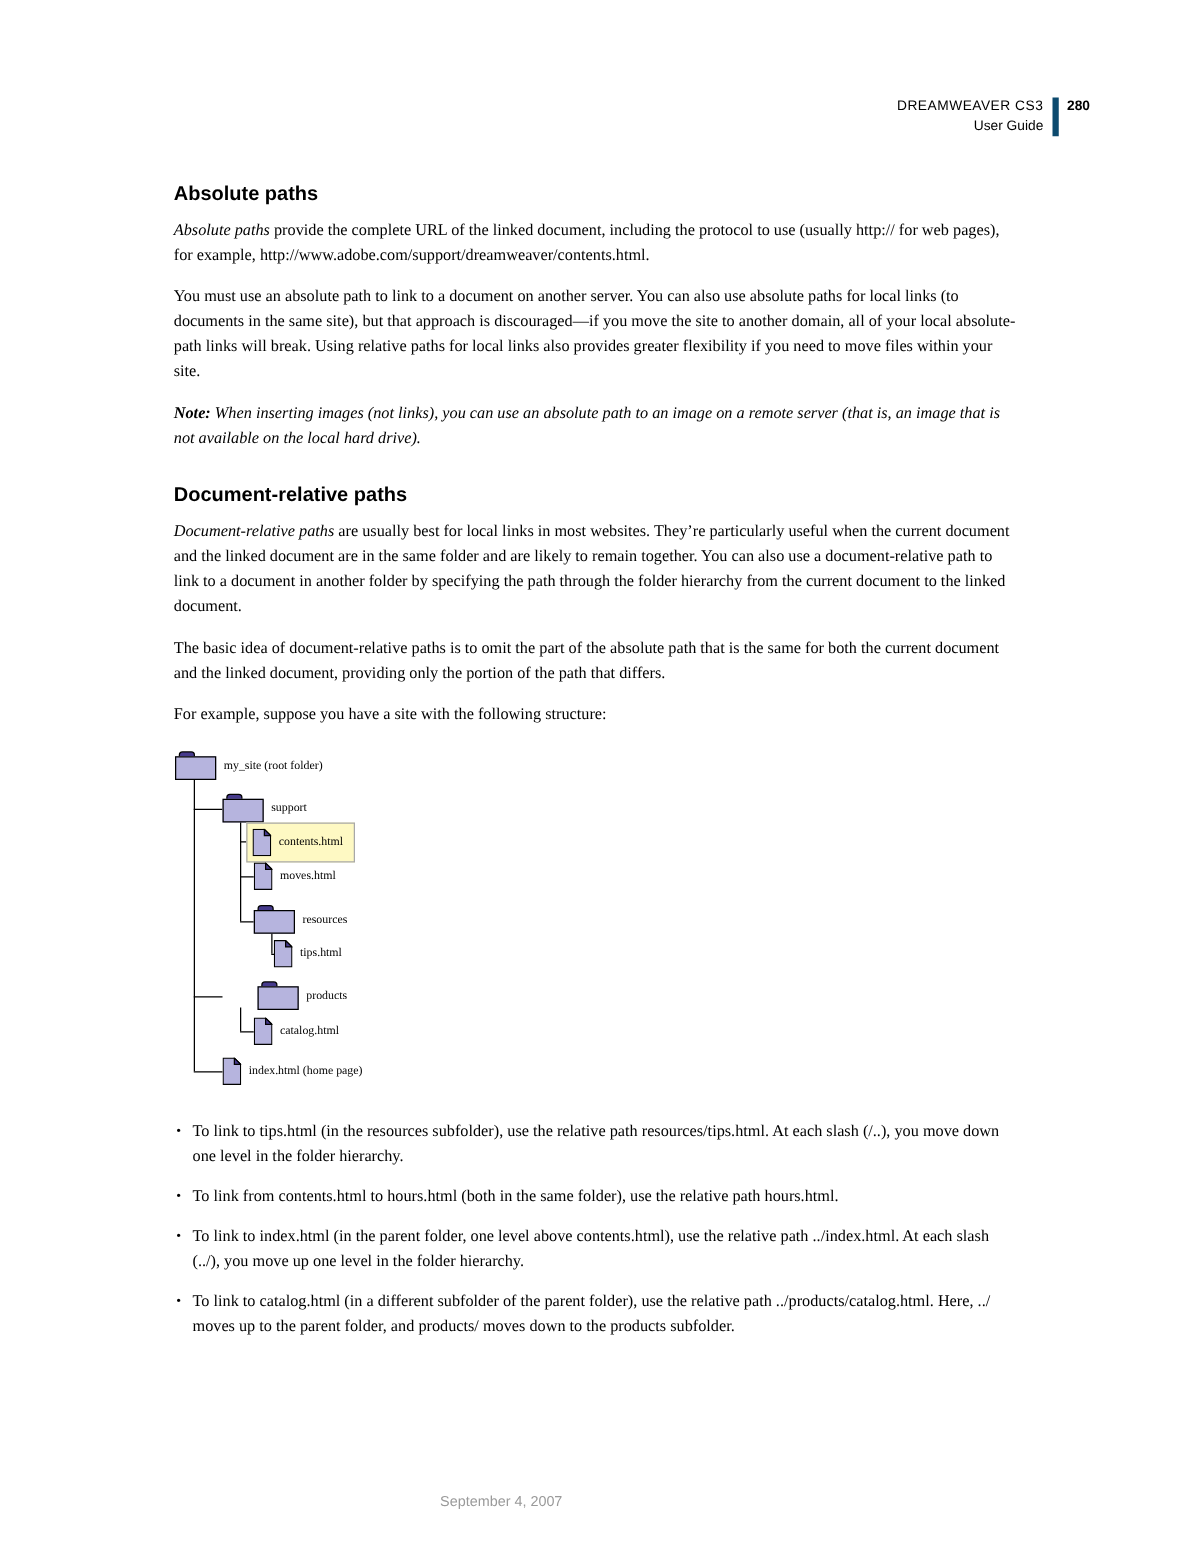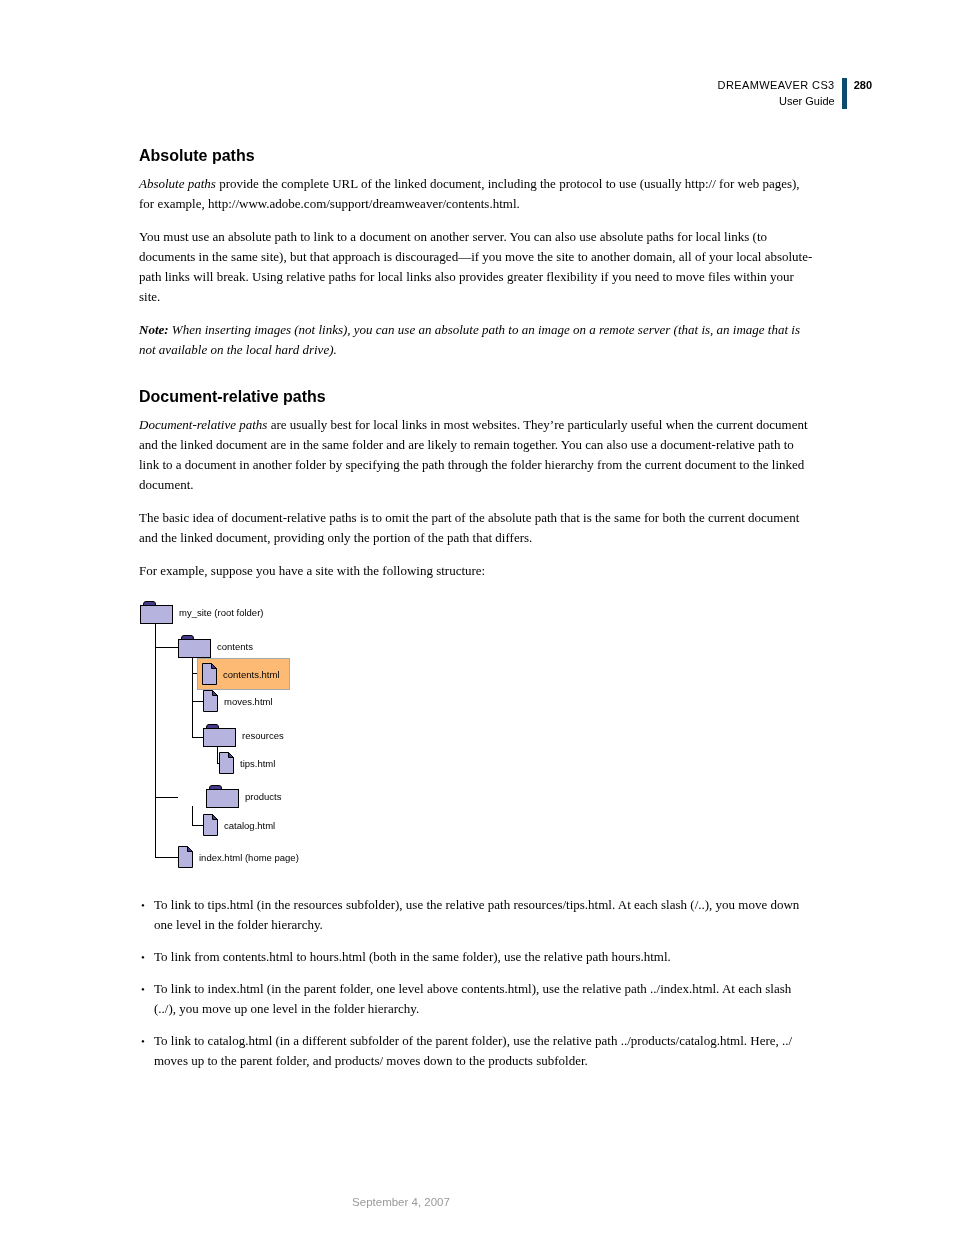--- a/index.html
+++ b/index.html
@@ -41,21 +41,21 @@
     margin:0 0 13px 0;
   }
   .it{font-style:italic;}
   p.note{font-style:italic;}
   .note-label{font-weight:700;font-style:italic;}
   
   .tree{
     position:relative;
     width:360px;height:284px;
     margin:14px 0 0 0;
-    font-family:Liberation Sans, sans-serif;
+    font-family:Liberation Serif, serif;
     font-size:9.5px;color:#000;
   }
   .tline{position:absolute;background:#000;}
   .node{
     position:absolute;
     display:flex;align-items:center;gap:6px;
     white-space:nowrap;
   }
   .folder-icon{position:relative;display:inline-block;width:33px;height:23px;flex:0 0 auto;}
   .folder-icon .tab{
@@ -64,21 +64,21 @@
     border-radius:3px 3px 0 0;
   }
   .folder-icon .fbody{
     position:absolute;left:0;top:4px;width:31px;height:17px;
     background:var(--lav,#b6b4de);border:1px solid #000;
   }
   .file-icon{display:inline-block;width:15px;height:22px;flex:0 0 auto;}
   .hl-box{
     position:absolute;
     display:flex;align-items:center;gap:6px;
-    background:#fdba74;border:1px solid #a8a8a8;
+    background:#fef9c3;border:1px solid #a8a8a8;
     padding:4px 9px 4px 4px;white-space:nowrap;
   }
   
   ul.bullets{
     list-style:none;margin:16px 0 0 0;padding:0;
     font-size:13px;line-height:20px;
   }
   ul.bullets li{
     position:relative;
     padding-left:15px;
@@ -143,21 +143,21 @@
             <span class="fbody"></span>
           </span>
         <span>my_site (root folder)</span>
       </div>
 
       <div class="node" style="left:39px;top:40px;">
         <span class="folder-icon">
             <span class="tab"></span>
             <span class="fbody"></span>
           </span>
-        <span>contents</span>
+        <span>support</span>
       </div>
 
       <div class="hl-box" style="left:58px;top:63px;">
         <svg class="file-icon" viewBox="0 0 15 22">
           <path d="M0.5 0.5 H9.5 L14.5 5.5 V21.5 H0.5 Z" fill="#b6b4de" stroke="#000"></path>
           <path d="M9.5 0.5 L14.5 5.5 H9.5 Z" fill="#463a8c" stroke="#000"></path>
         </svg>
         <span>contents.html</span>
       </div>
 

